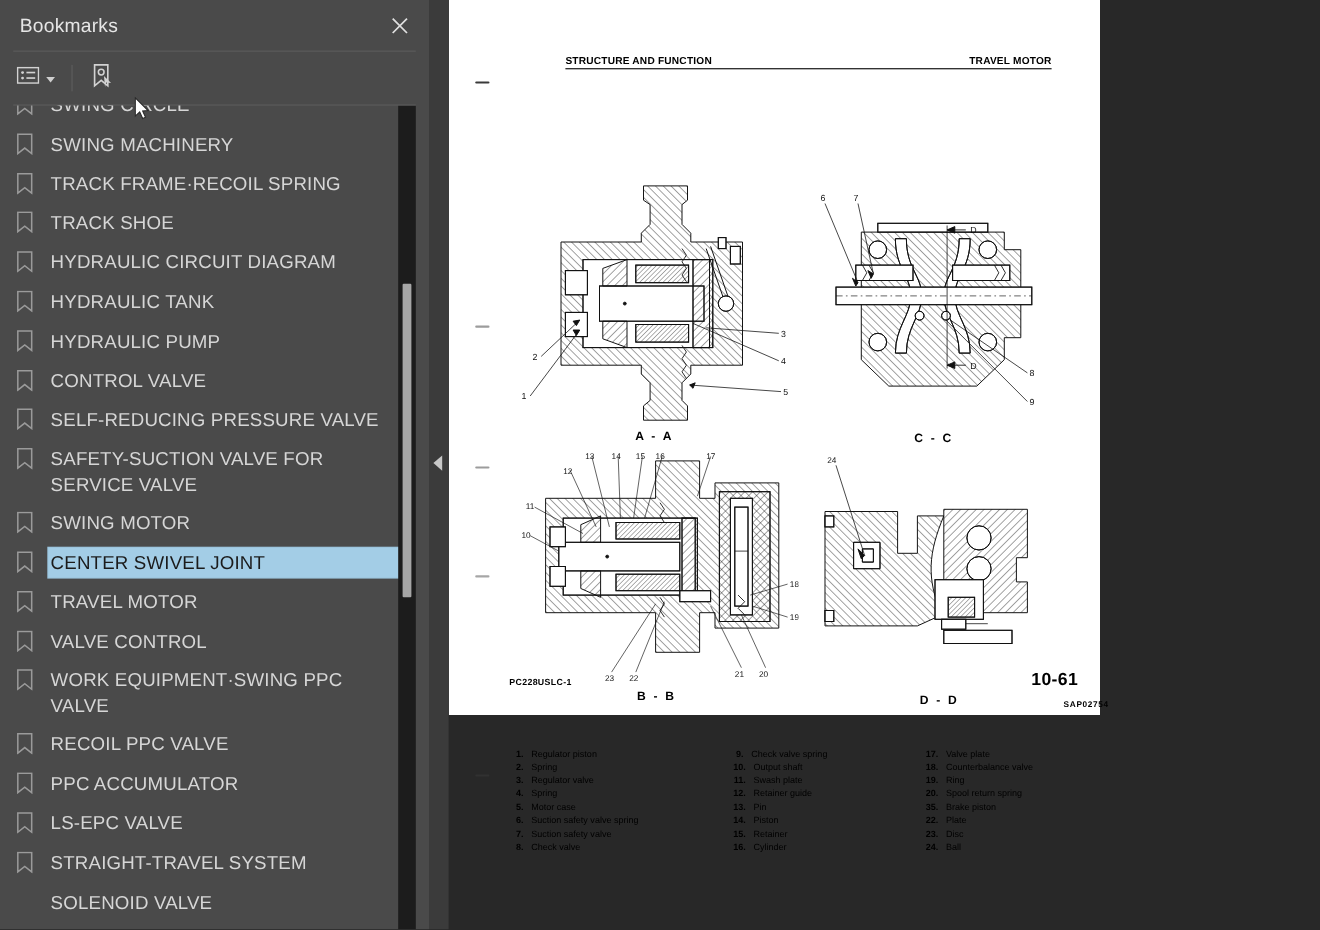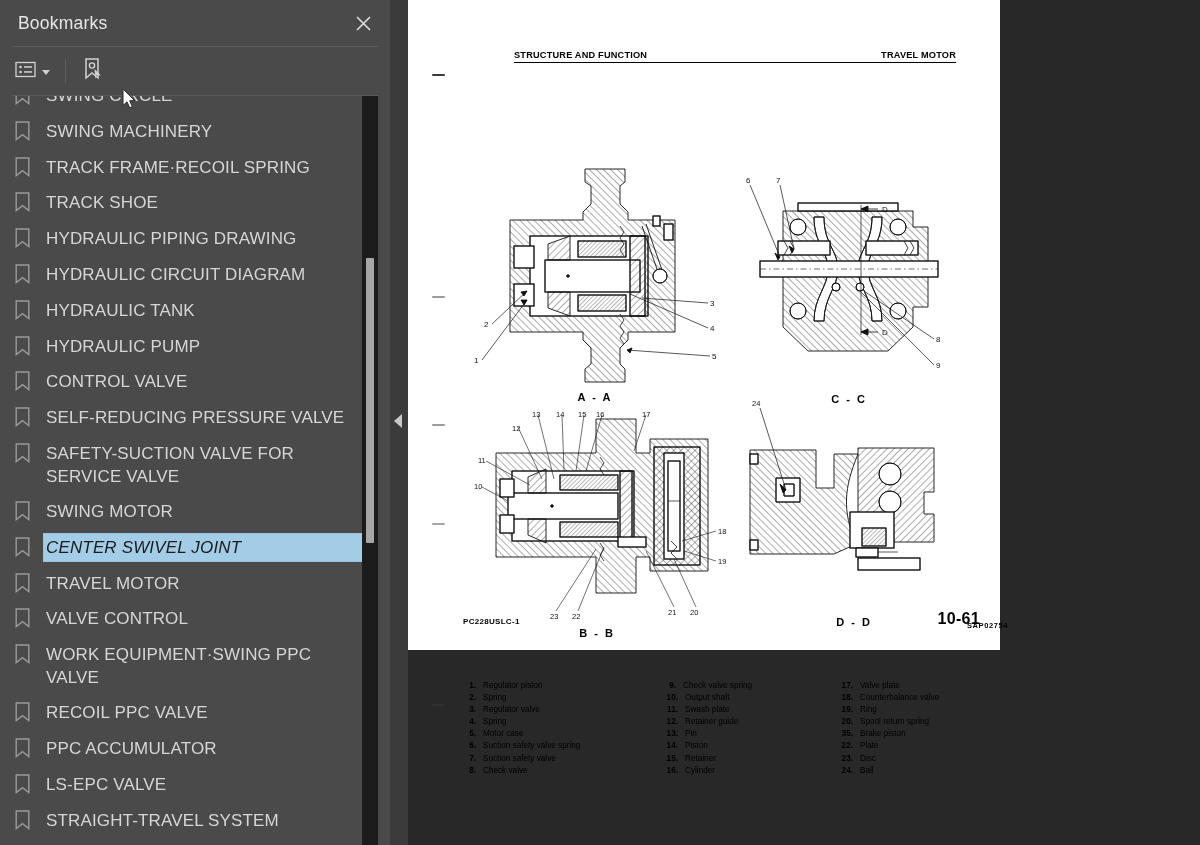--- a/index.html
+++ b/index.html
@@ -82,21 +82,20 @@
     font-size: 17px;
     line-height: 23px;
     letter-spacing: .15px;
     padding: 2px 4px 2px 2px;
     flex: 1 1 auto;
   }
   .bm-item.selected .bm-label {
     background: #a3cde6;
     color: #1b1b1b;
     box-shadow: 0 0 0 1px #9ac4dd;
-    font-style: italic;
   }
 
   
   #bm-scroll-track {
     position: absolute;
     top: 0; right: 12px;
     width: 16px; height: 100%;
     background: #1c1c1c;
   }
   #bm-scroll-thumb {
@@ -295,28 +294,20 @@
               </svg>
             </div>
             <div class="bm-label">TRACK SHOE</div>
           </div>
           <div class="bm-item">
             <div class="bm-ico">
               <svg width="15" height="20" viewBox="0 0 15 20">
                 <path d="M1.2 1 H13.8 V18.6 L7.5 13.6 L1.2 18.6 Z" fill="none" stroke="#9a9a9a" stroke-width="1.4"></path>
               </svg>
             </div>
-            <div class="bm-label">HYDRAULIC PIPING DRAWING</div>
-          </div>
-          <div class="bm-item">
-            <div class="bm-ico">
-              <svg width="15" height="20" viewBox="0 0 15 20">
-                <path d="M1.2 1 H13.8 V18.6 L7.5 13.6 L1.2 18.6 Z" fill="none" stroke="#9a9a9a" stroke-width="1.4"></path>
-              </svg>
-            </div>
             <div class="bm-label">HYDRAULIC CIRCUIT DIAGRAM</div>
           </div>
           <div class="bm-item">
             <div class="bm-ico">
               <svg width="15" height="20" viewBox="0 0 15 20">
                 <path d="M1.2 1 H13.8 V18.6 L7.5 13.6 L1.2 18.6 Z" fill="none" stroke="#9a9a9a" stroke-width="1.4"></path>
               </svg>
             </div>
             <div class="bm-label">HYDRAULIC TANK</div>
           </div>
@@ -662,21 +653,21 @@
                 <text x="250" y="163">19</text>
                 <text x="82" y="218">23</text>
                 <text x="104" y="218">22</text>
                 <text x="200" y="214">21</text>
                 <text x="222" y="214">20</text>
               </g>
             </svg>
             <div class="fig-cap" style="margin-top:2px">B - B</div>
           </div>
 
-          <div class="fig" style="left:278px; top:323px;">
+          <div class="fig" style="left:278px; top:338px;">
             <svg width="232" height="212" viewBox="0 0 232 212">
               <g stroke="#111" stroke-width="0.9" fill="none">
 
                 <path d="M12 58 L78 58 L78 96 L96 96 L96 62 L120 62 C 106 96, 104 118, 118 152 L 96 162 L 12 162 Z" fill="url(#hatchR)"></path>
 
                 <path d="M38 86 L62 86 L62 110 L38 110 Z" fill="#fff"></path>
                   <path d="M38 86 L62 86 L62 110 L38 110 Z"></path>
                 <path d="M46 92 L56 92 L56 104 L46 104 Z" fill="#fff"></path>
                   <path d="M46 92 L56 92 L56 104 L46 104 Z"></path>
 

